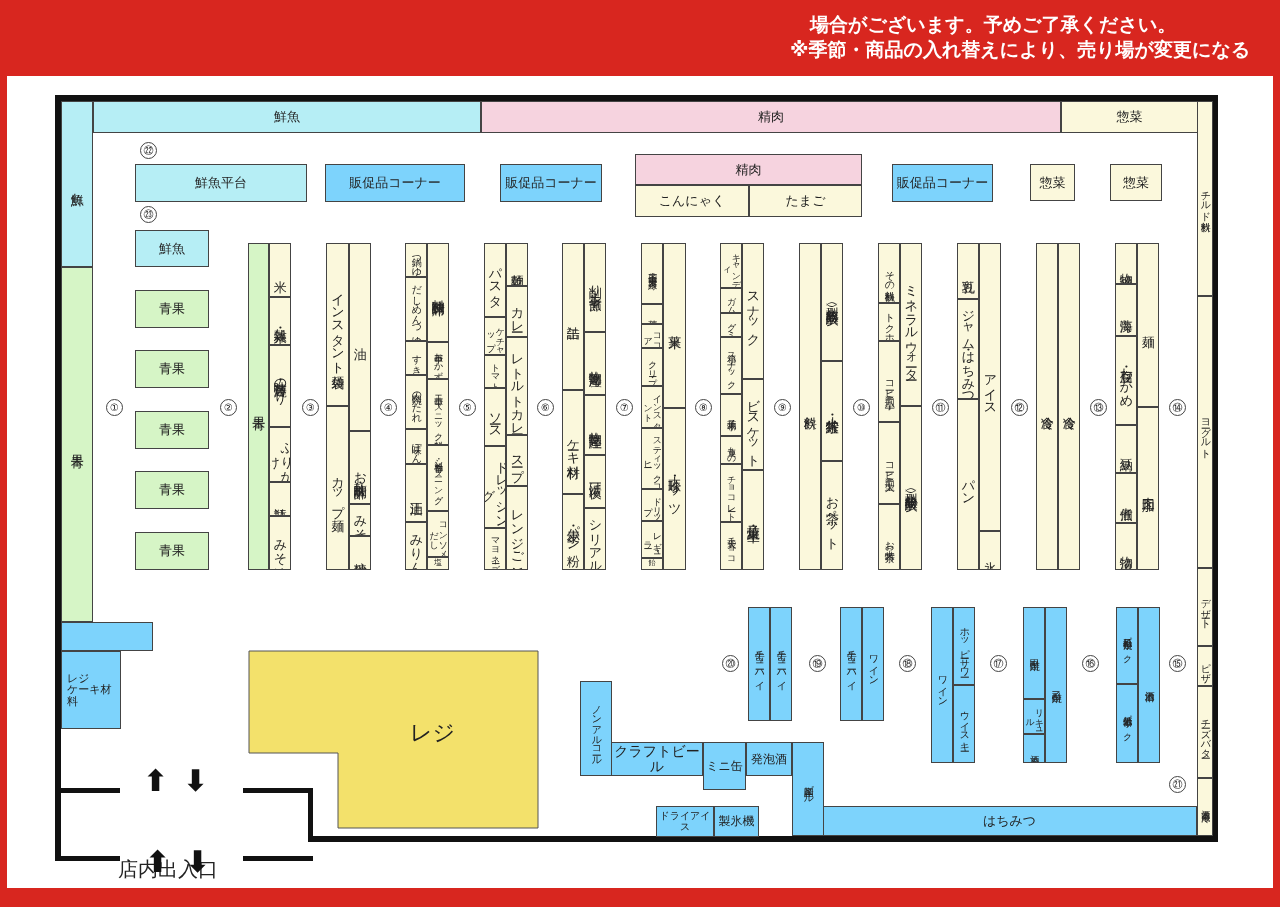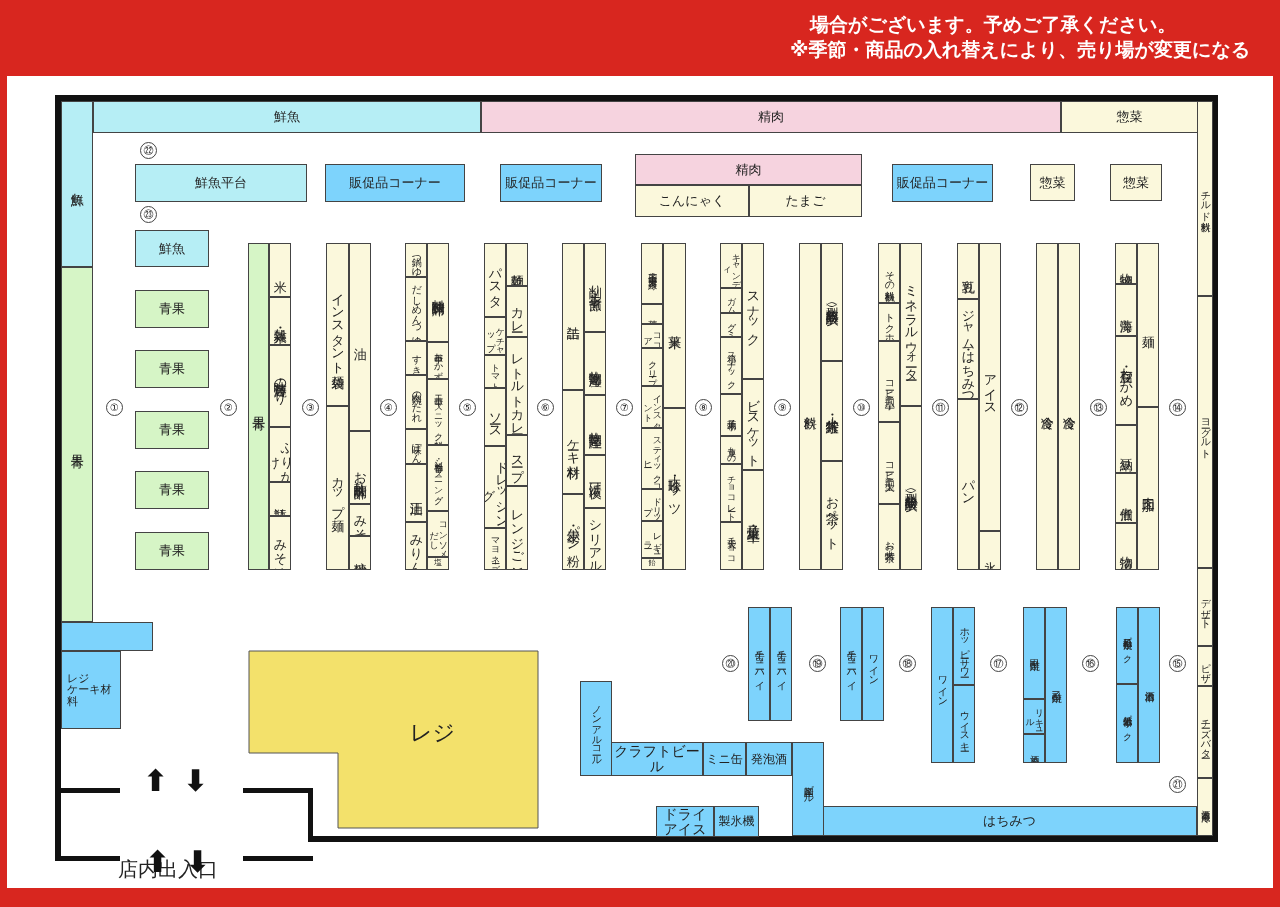--- a/index.html
+++ b/index.html
@@ -491,31 +491,31 @@
 <div class="box white" style="left:1138px;top:607px;width:22px;height:156px">
     <span class="v sm">日本酒</span>
   </div>
 
 <div class="box white" style="left:580px;top:681px;width:32px;height:95px">
     <span class="v sm">ノンアルコール</span>
   </div>
 <div class="box white" style="left:611px;top:742px;width:92px;height:34px">
     <span style="font-size:14px">クラフトビール</span>
   </div>
-<div class="box white" style="left:703px;top:742px;width:43px;height:34px">
+<div class="box white" style="left:703px;top:742px;width:43px;height:48px">
     <span style="font-size:12px">ミニ缶</span>
   </div>
 <div class="box white" style="left:746px;top:742px;width:46px;height:34px">
     <span style="font-size:12px">発泡酒</span>
   </div>
 <div class="box white" style="left:792px;top:742px;width:32px;height:94px">
     <span class="v sm">国産ビール</span>
   </div>
 <div class="box white" style="left:656px;top:806px;width:58px;height:31px">
-    <span style="font-size:14px">ドライアイス</span>
+    <span style="font-size:10px">ドライアイス</span>
   </div>
 <div class="box white" style="left:714px;top:806px;width:45px;height:31px">
     <span style="font-size:12px">製氷機</span>
   </div>
 
 <div class="box white" style="left:61px;top:622px;width:92px;height:29px"></div>
 <div class="box white" style="left:61px;top:651px;width:60px;height:78px;justify-content:flex-start;padding-left:5px;text-align:left;font-size:11px">
   <div>
     <div>レジ</div>
     <div>ケーキ材料</div>

